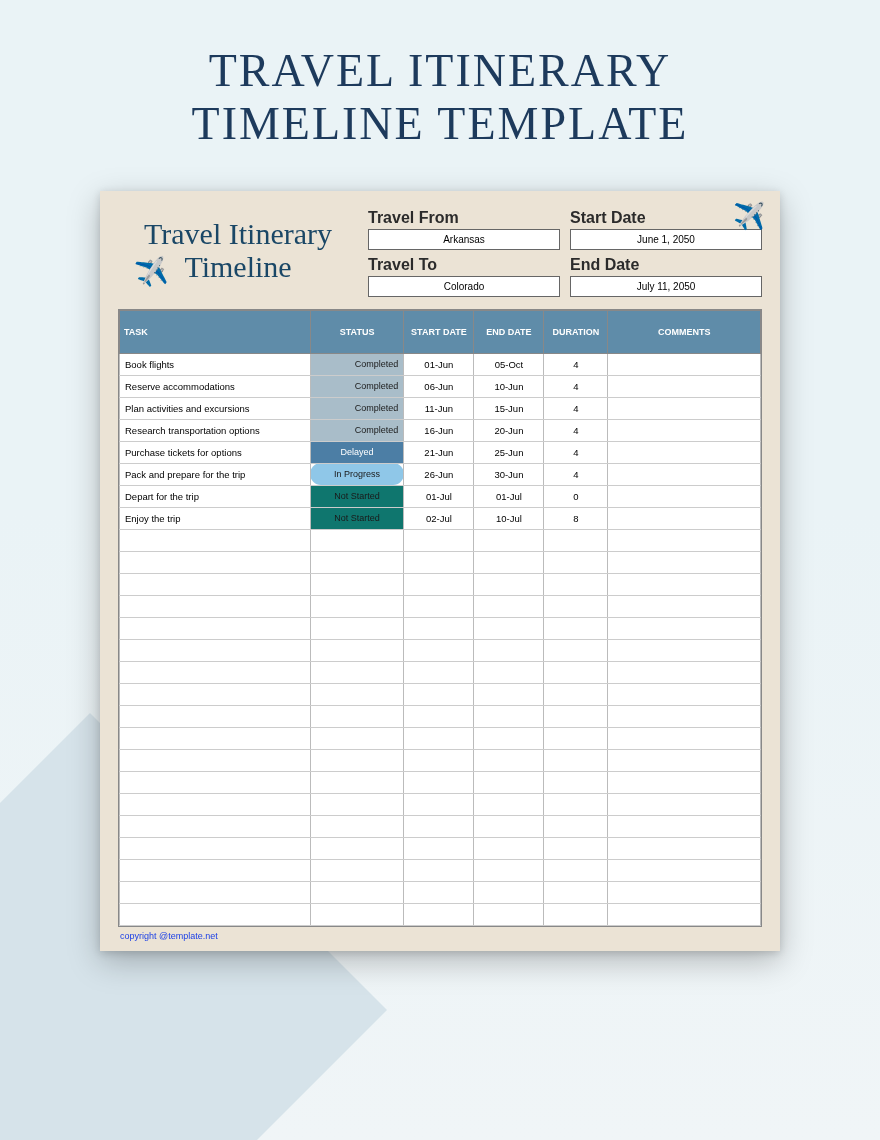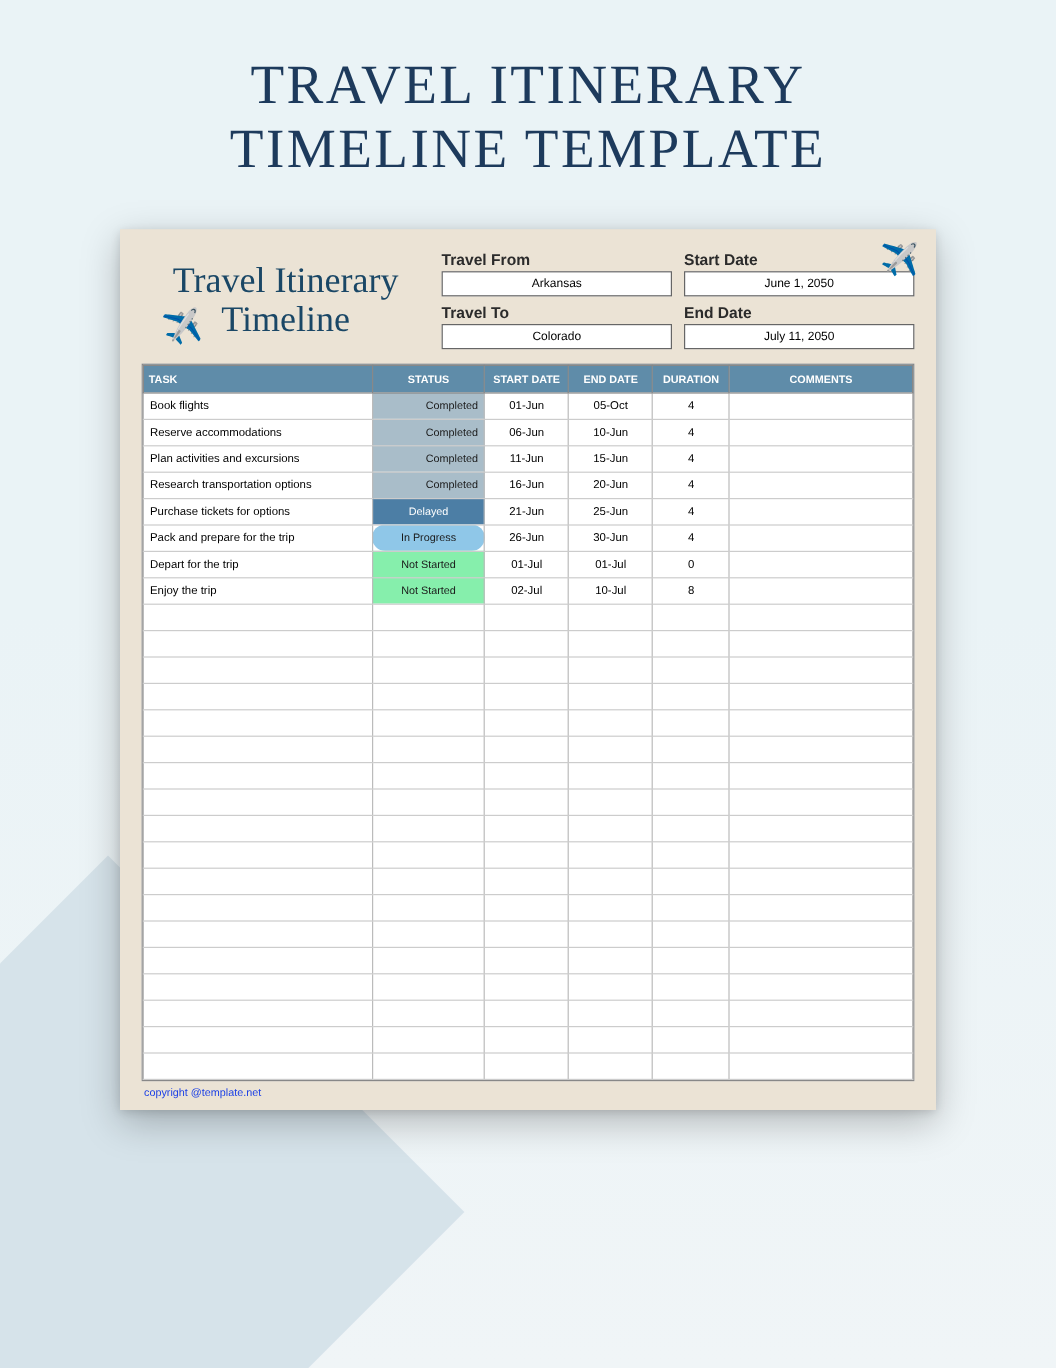--- a/index.html
+++ b/index.html
@@ -64,21 +64,21 @@
   .plane-left { left: 18px; bottom: -6px; transform: rotate(-10deg); }
   .plane-right { position: absolute; right: 14px; top: 10px; font-size: 26px; }
   .meta-grid {
     flex: 1;
     display: grid;
     grid-template-columns: 1fr 1fr;
     gap: 6px 10px;
   }
   .meta-field { }
   .meta-label {
-    font-size: 13px;
+    font-size: 16px;
     font-weight: bold;
     color: #2b2b2b;
     margin-bottom: 2px;
   }
   .meta-input {
     width: 100%;
     background: #fff;
     border: 1px solid #666;
     padding: 4px 22px;
     font-size: 10px;
@@ -94,21 +94,21 @@
     width: 100%;
     border-collapse: collapse;
     font-size: 9.5px;
   }
   thead th {
     background: #5f8ca9;
     color: #fff;
     font-weight: bold;
     text-transform: uppercase;
     font-size: 9px;
-    padding: 6px 4px;
+    padding: 16px 4px;
     border: 1px solid #888;
     text-align: center;
   }
   tbody td {
     border: 1px solid #ccc;
     border-left: 1px solid #bbb;
     border-right: 1px solid #bbb;
     padding: 4px 5px;
     height: 22px;
     vertical-align: middle;
@@ -116,21 +116,21 @@
   .col-task { width: 30%; text-align: left; }
   .col-status { width: 14%; text-align: center; }
   .col-start { width: 11%; text-align: center; }
   .col-end { width: 11%; text-align: center; }
   .col-dur { width: 10%; text-align: center; }
   .col-comm { width: 24%; }
   .status-cell { color: #1a1a1a; font-size: 9px; }
   .s-completed { background: #a9bdc9; padding-left: 44px; }
   .s-delayed   { background: #4c7ea5; color: #fff; }
   .s-inprogress{ background: #8fc7e8; border-radius: 11px; }
-  .s-notstarted{ background: #86efac; }
+  .s-notstarted{ background: #0f766e; }
   .copyright {
     font-size: 9px;
     color: #1a3fe6;
     padding: 4px 2px 2px;
   }
 </style>
 </head>
 <body>
 
 <div class="bg-triangle"></div>

